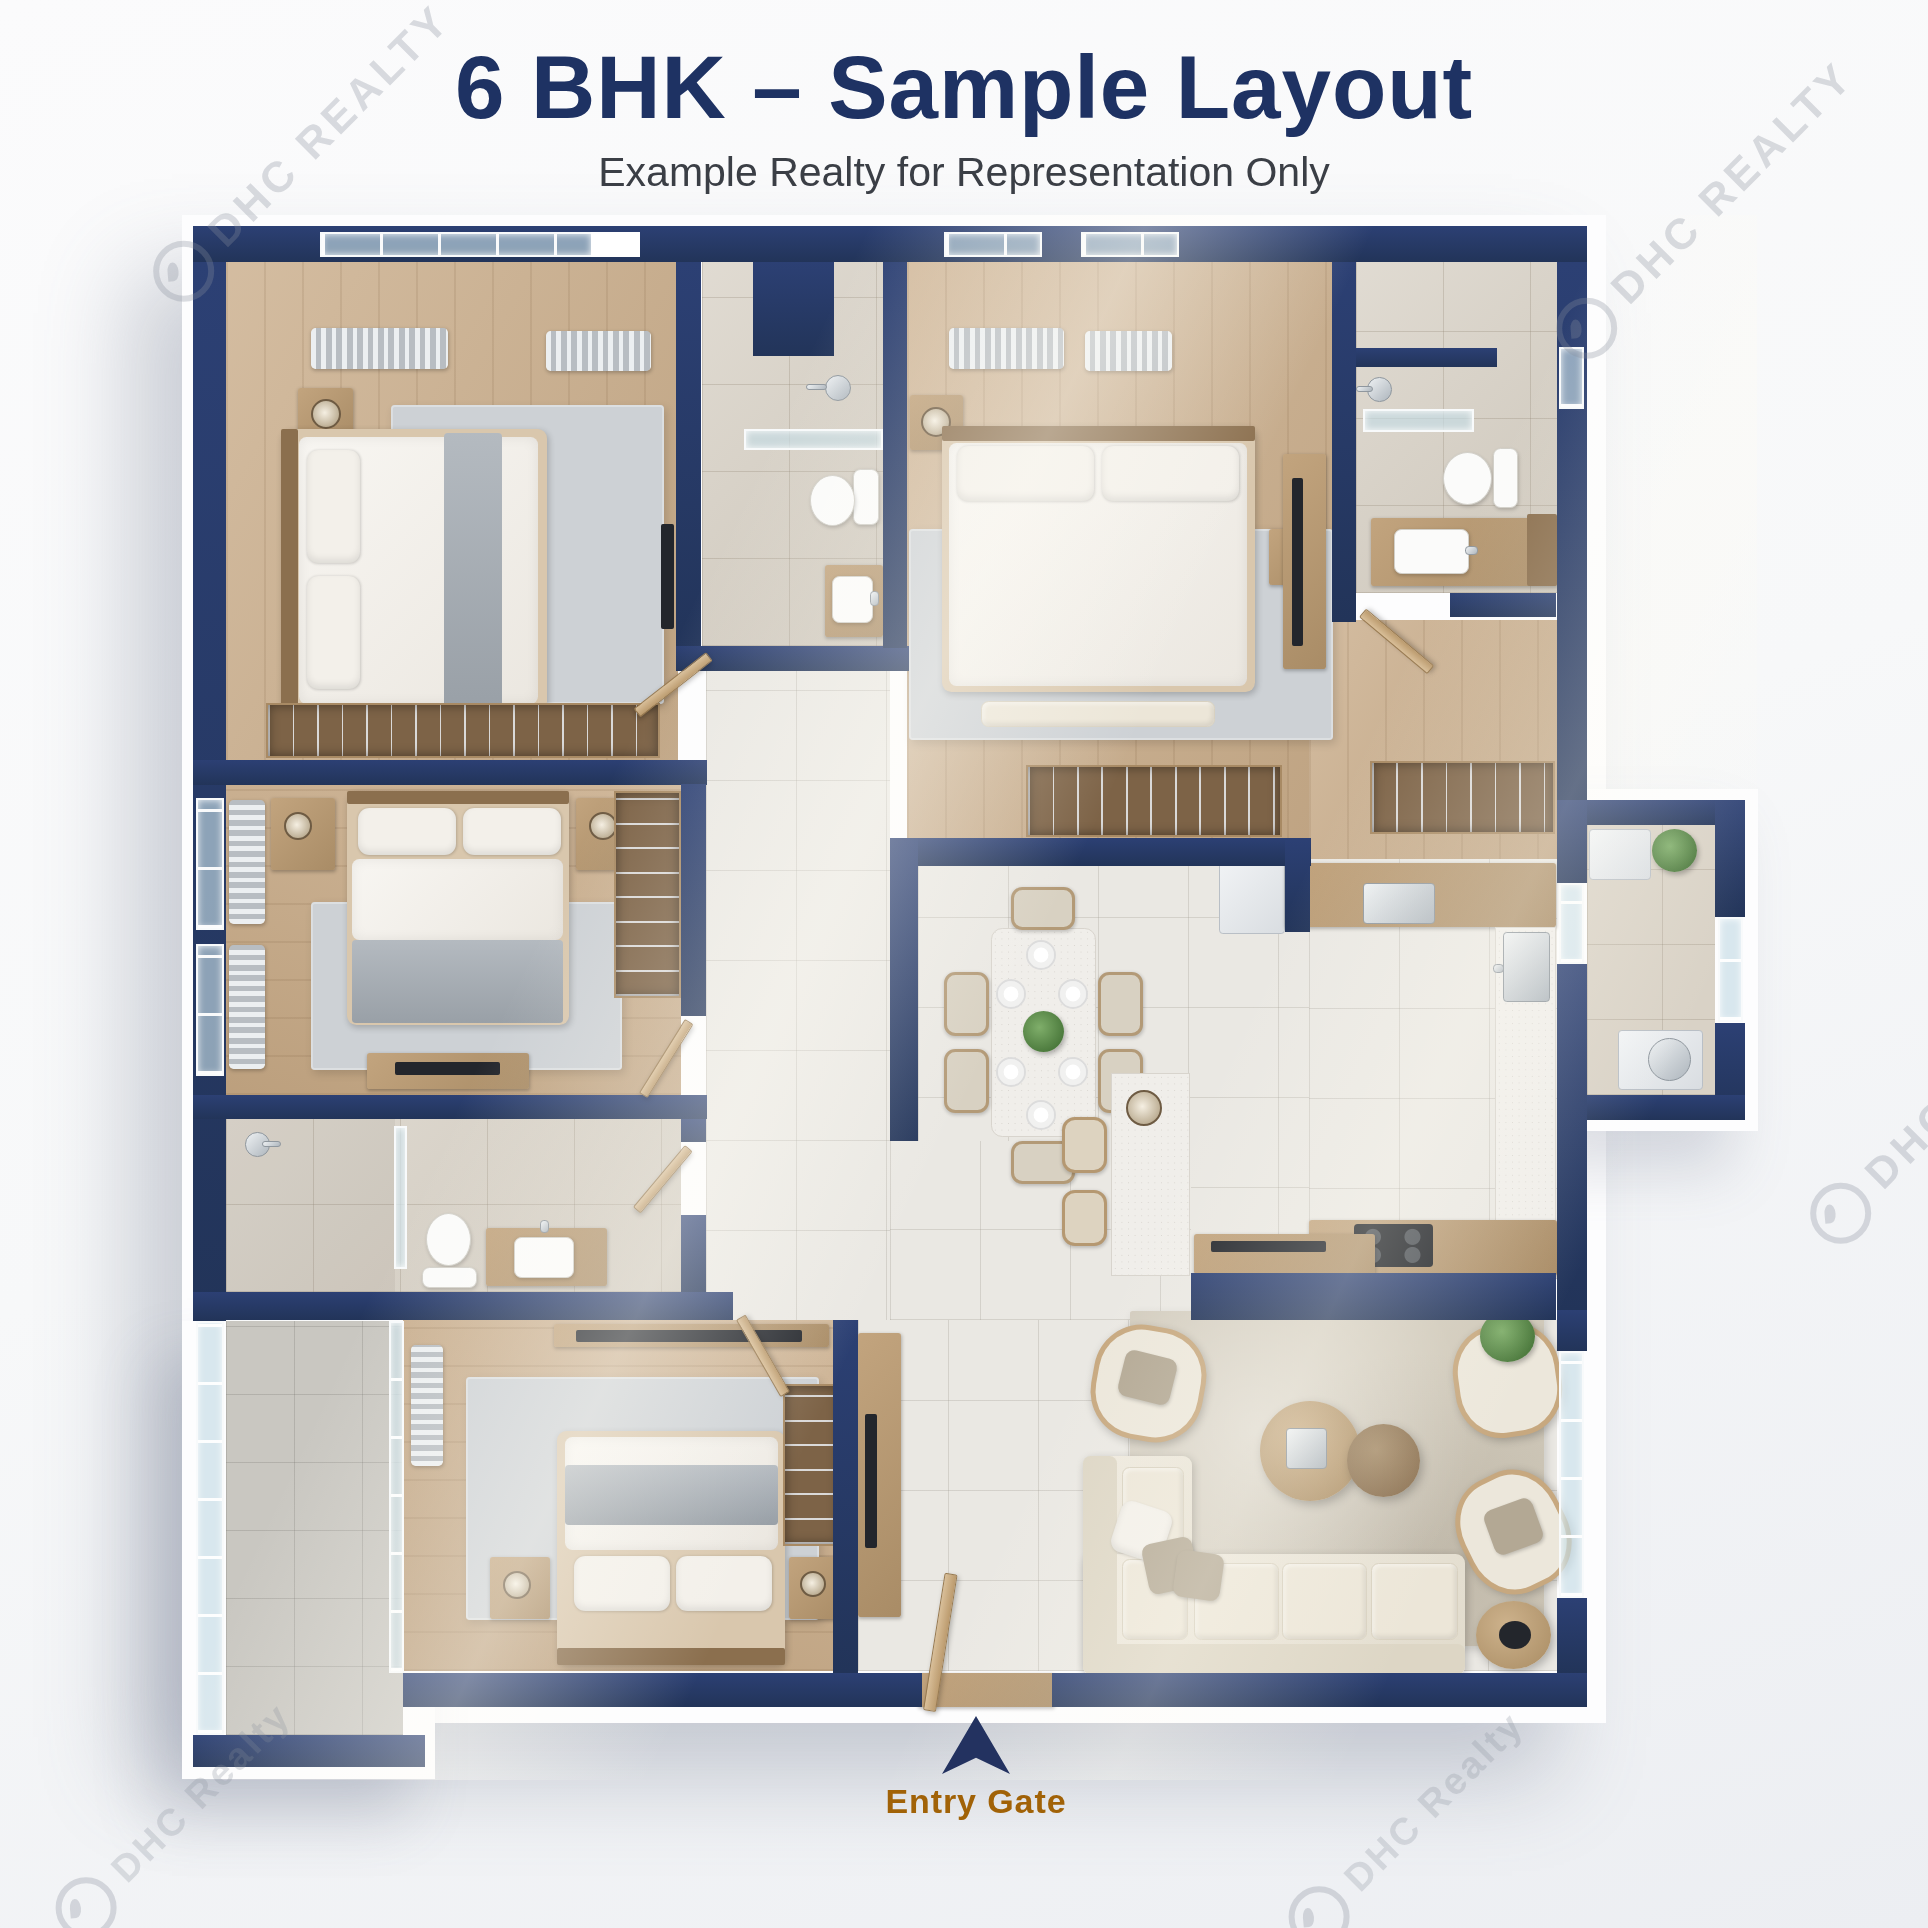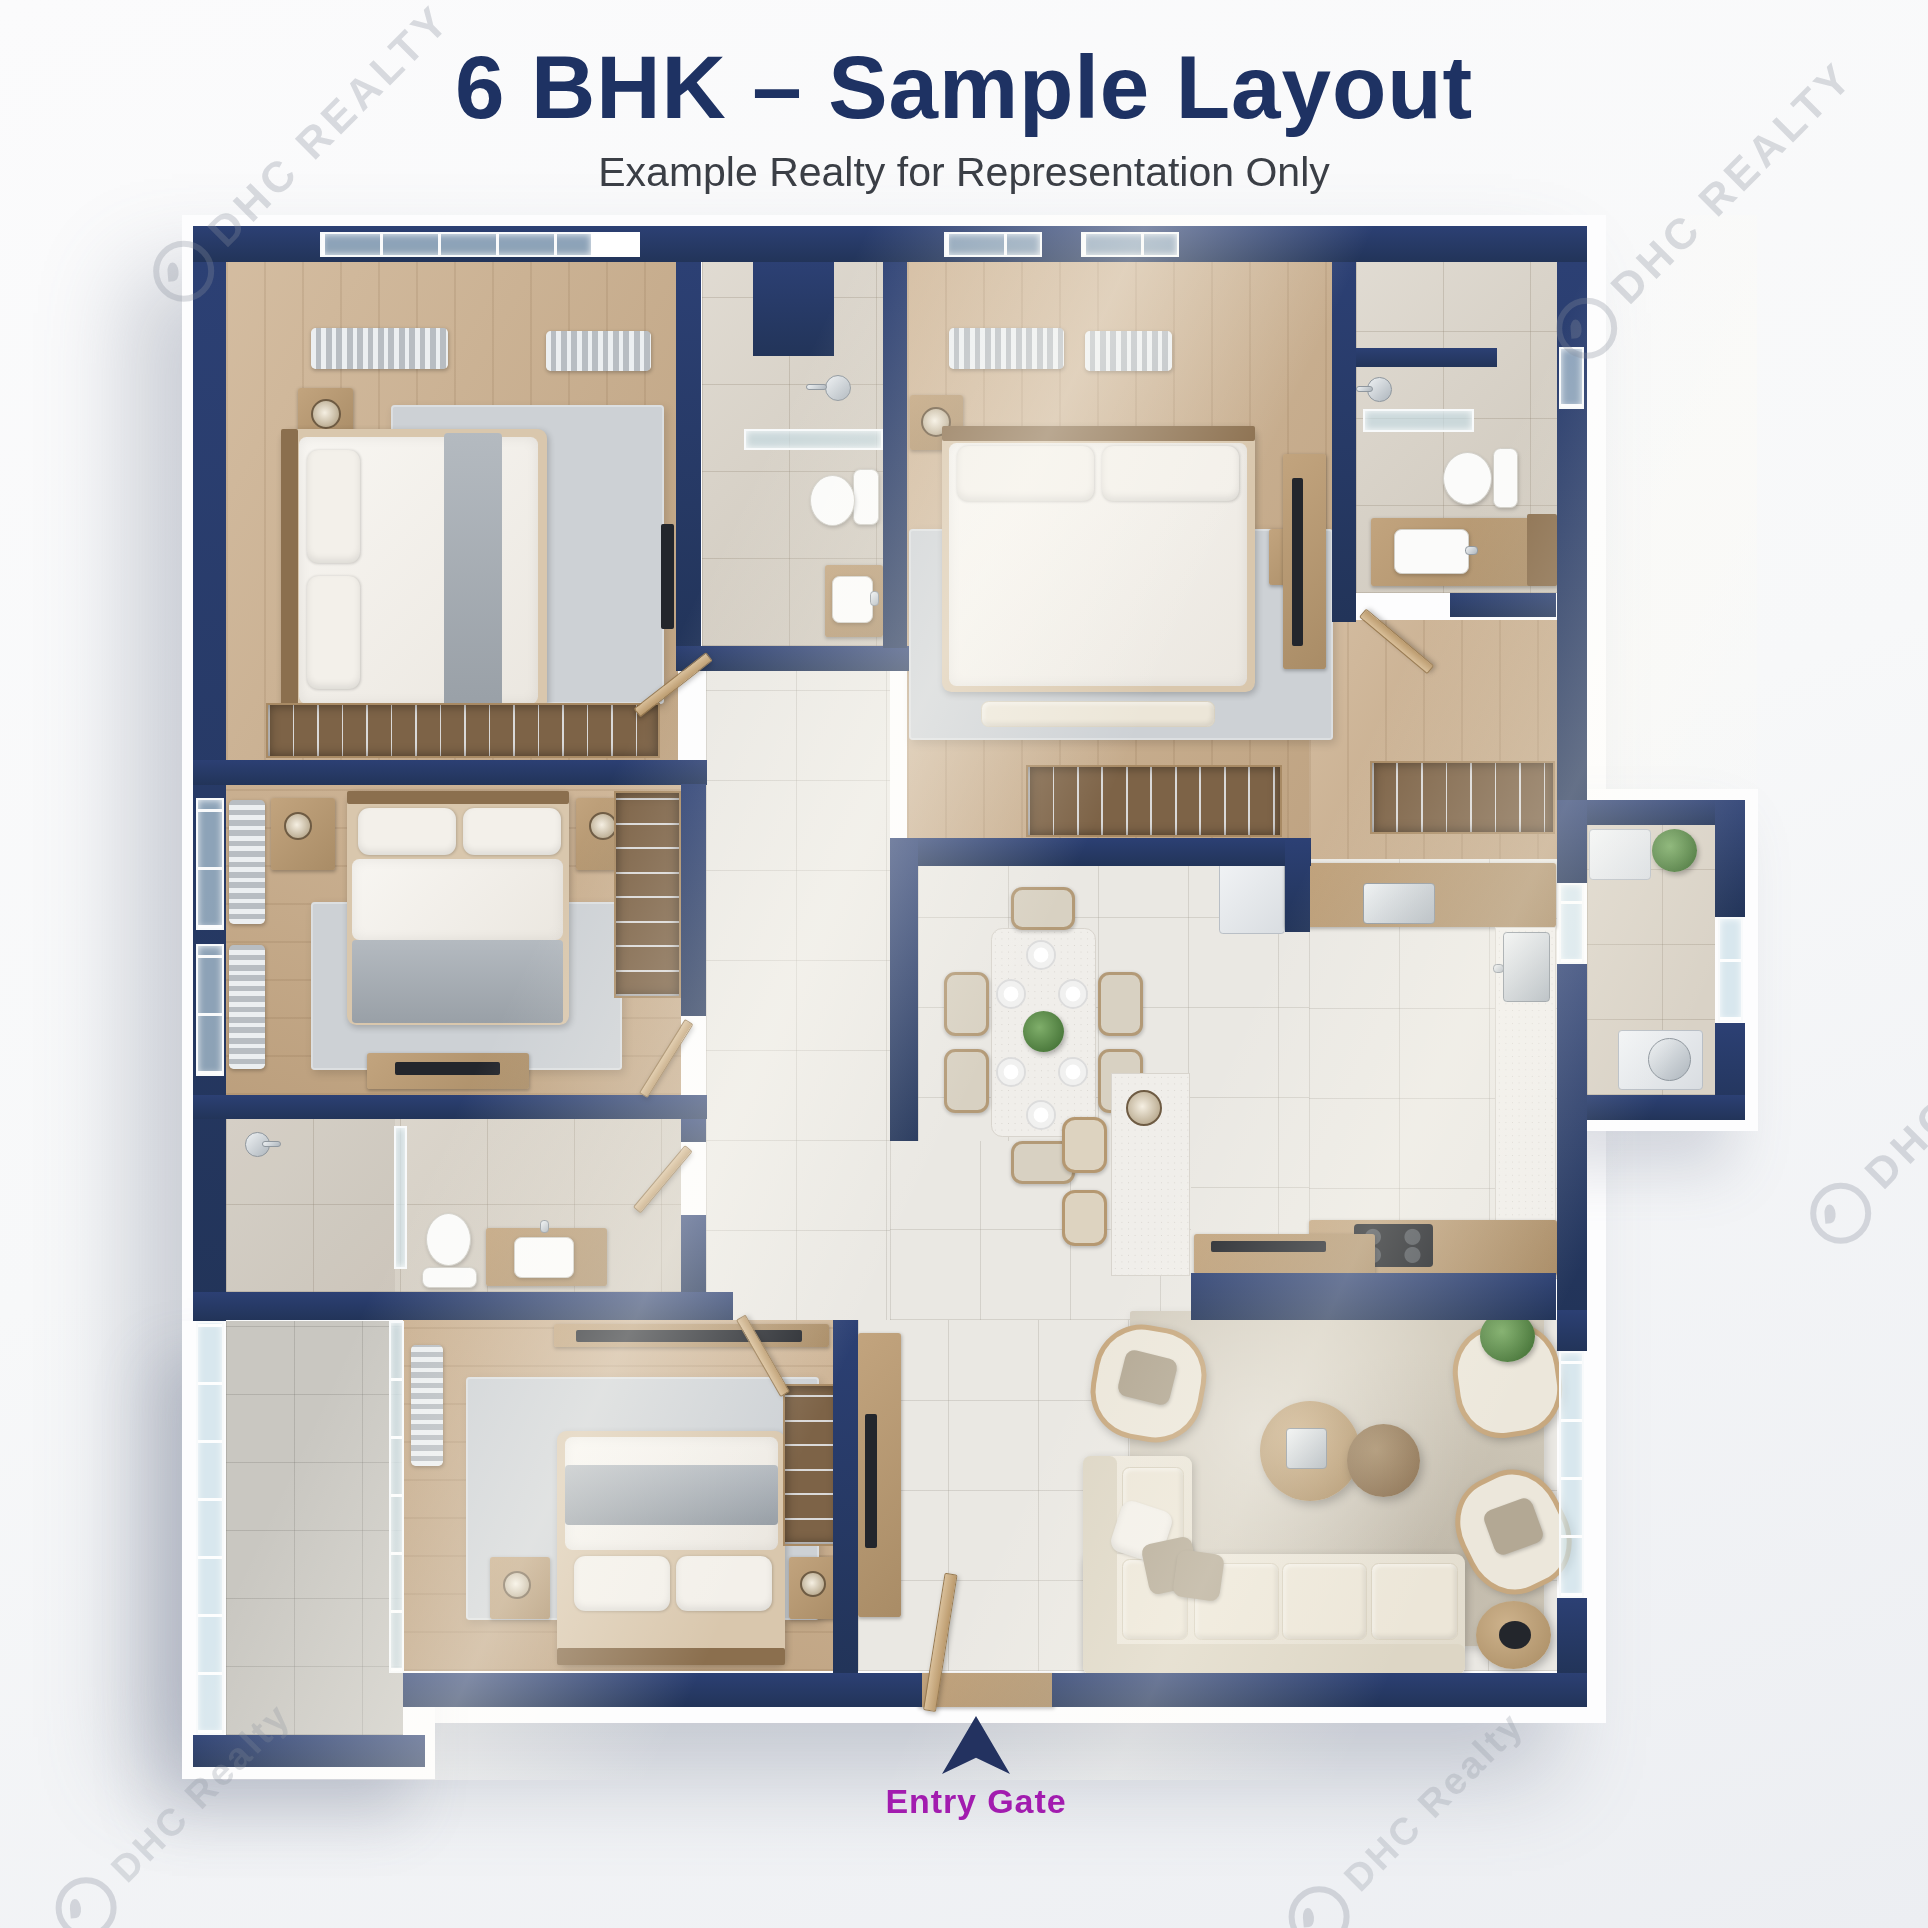--- a/index.html
+++ b/index.html
@@ -63,21 +63,21 @@
     linear-gradient(115deg,rgba(255,255,255,0) 30%,rgba(255,253,246,.40) 42%,rgba(255,255,255,0) 52%),
     linear-gradient(115deg,rgba(255,255,255,0) 62%,rgba(255,252,242,.30) 72%,rgba(255,255,255,0) 82%);}
   .wm{position:absolute;display:flex;align-items:center;gap:15px;transform:rotate(-45deg);
     color:rgba(135,143,156,.30);font-weight:700;font-size:43px;letter-spacing:4.7px;white-space:nowrap;}
   .wm-small{font-size:38px;font-weight:600;letter-spacing:2.8px;color:rgba(135,143,156,.26);}
   .wm-logo{width:49px;height:49px;border:6.6px solid rgba(135,143,156,.30);border-radius:50%;position:relative;flex:none;}
   .wm-logo::after{content:"";position:absolute;left:11.3px;top:7.5px;width:11.3px;height:19px;
     background:rgba(135,143,156,.30);border-radius:50% 50% 50% 0;transform:rotate(40deg);}
   .entry-arrow{position:absolute;background:#233260;
     clip-path:polygon(50% 0%,100% 100%,50% 72%,0% 100%);}
-  .entry-label{position:absolute;text-align:center;font-size:34px;font-weight:700;color:#a21caf;letter-spacing:0.9px;}
+  .entry-label{position:absolute;text-align:center;font-size:34px;font-weight:700;color:#a16207;letter-spacing:0.9px;}
 </style>
 </head>
 <body>
 
 <div class="hdr-title">6 BHK – Sample Layout</div>
 <div class="hdr-sub">Example Realty for Representation Only</div>
 
 <div class="plan">
 
   <div class="base" style="left:182px;top:215px;width:1424px;height:1508px"></div>

